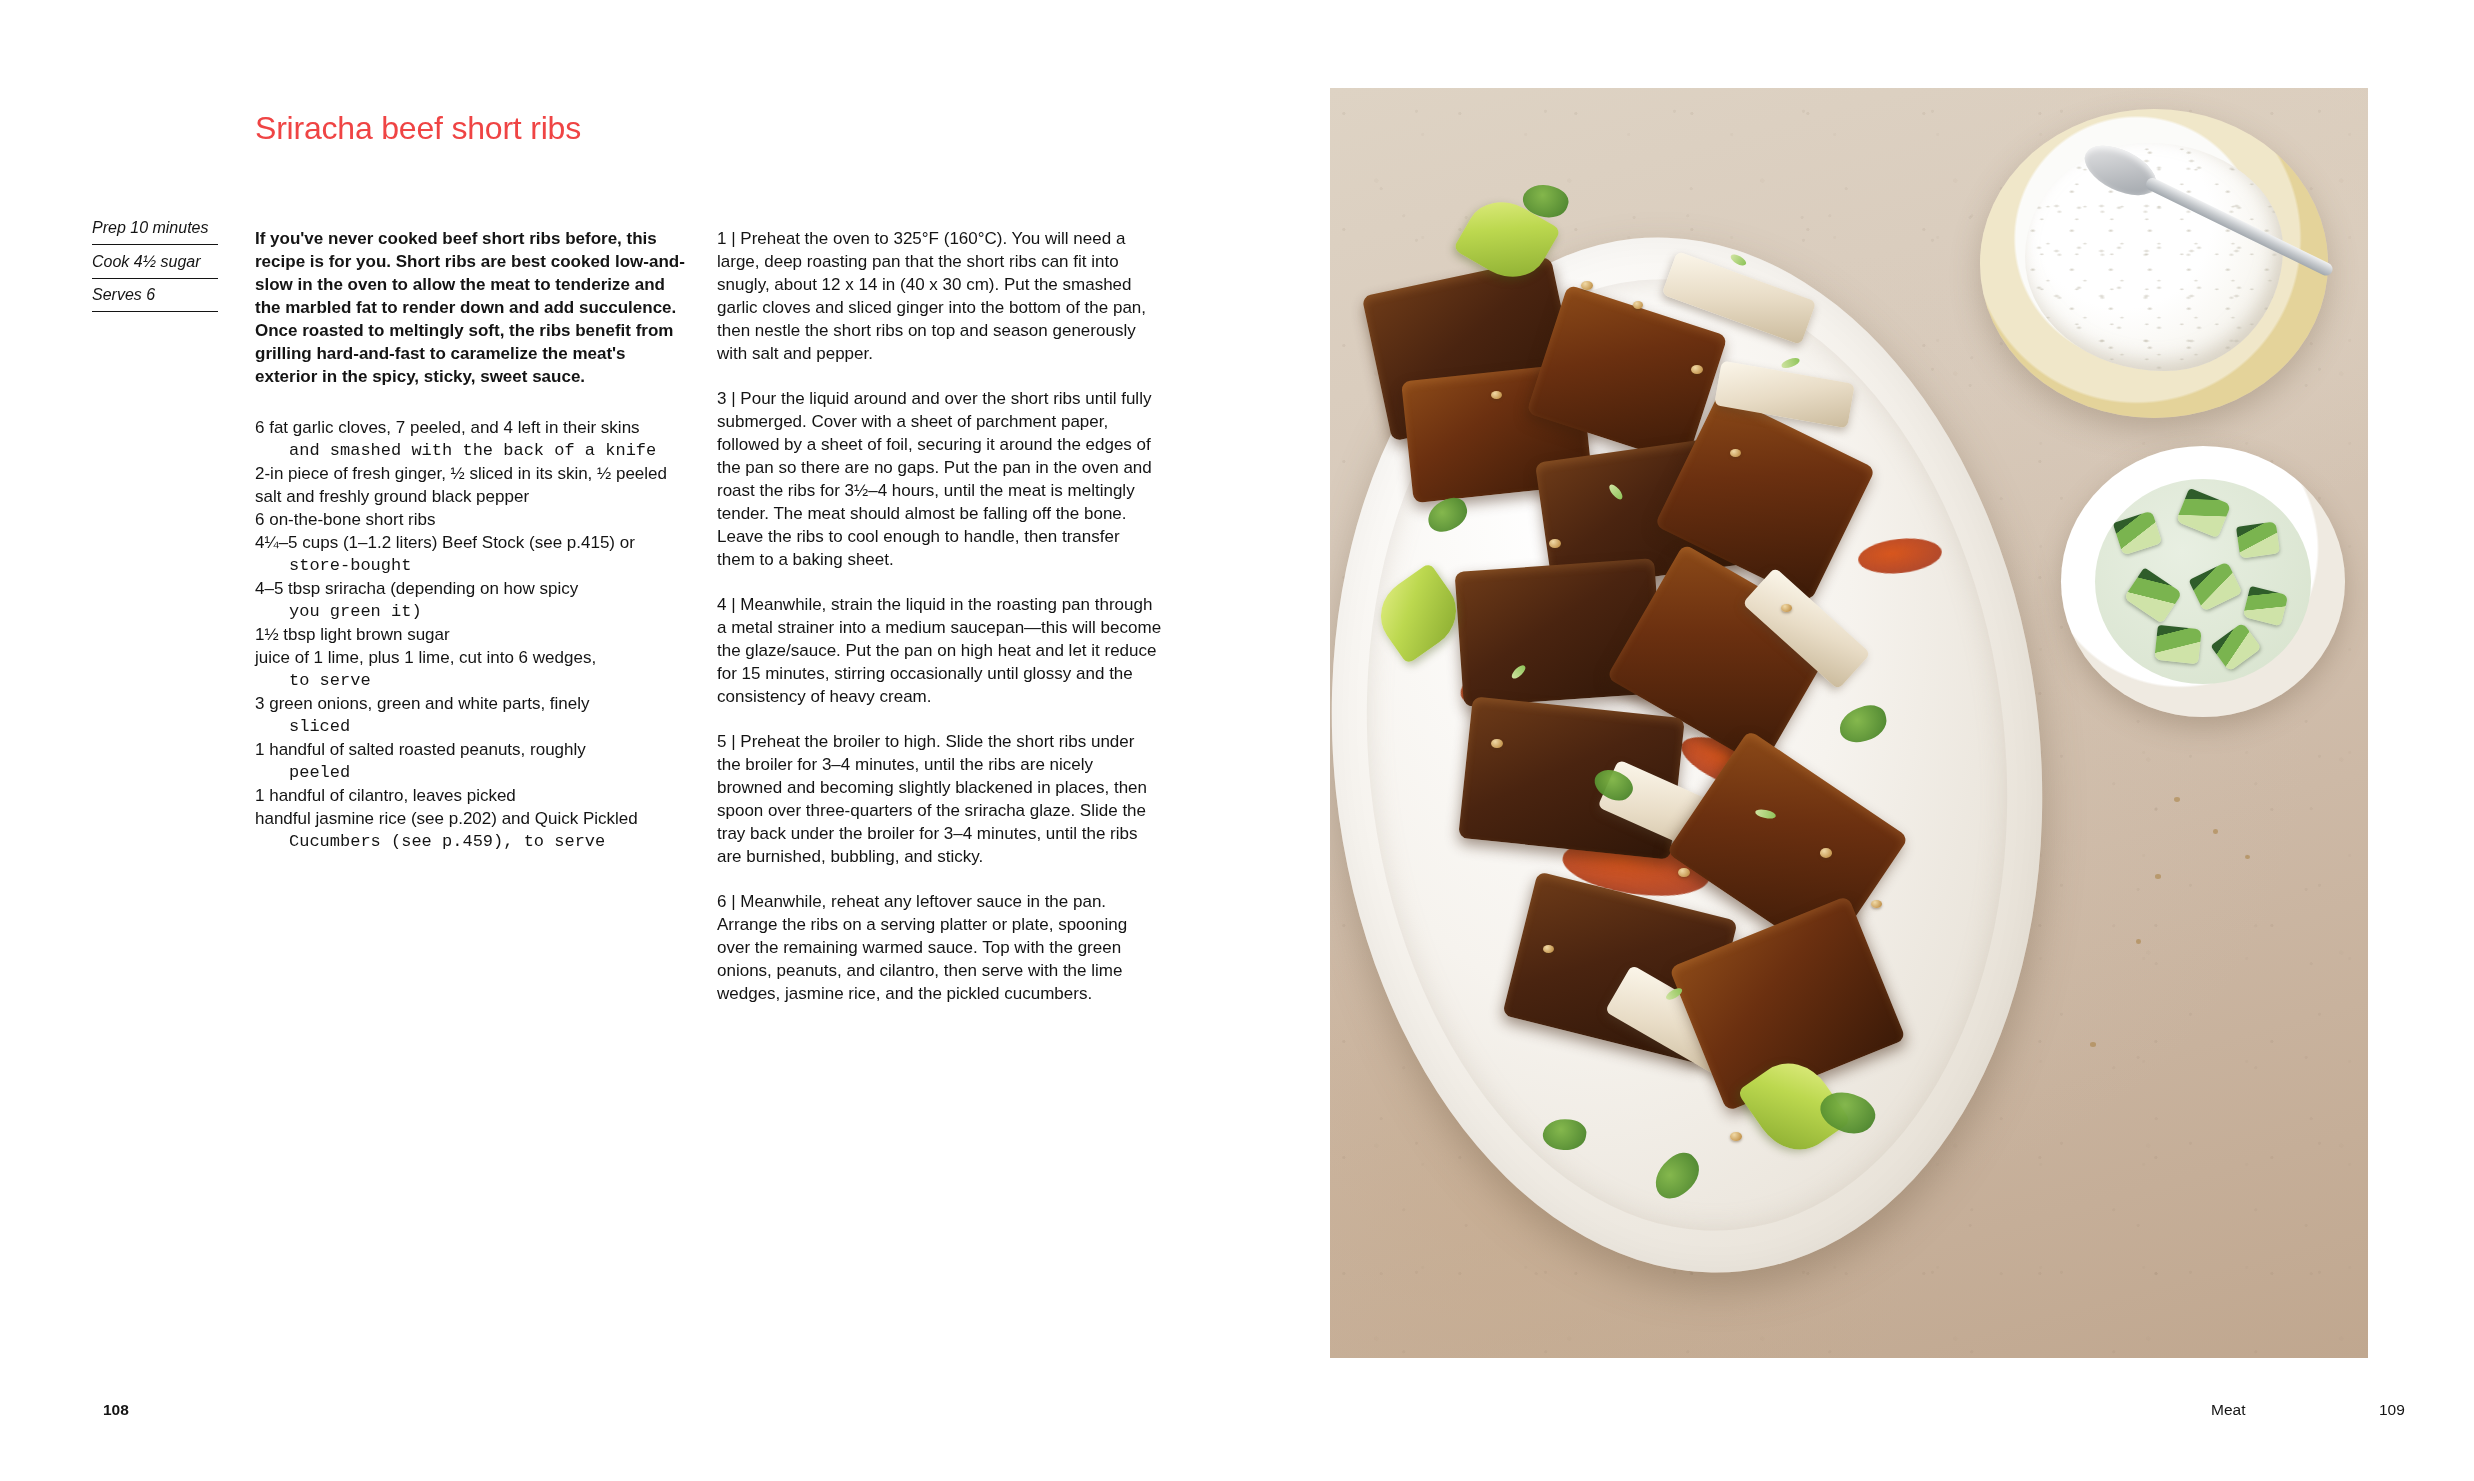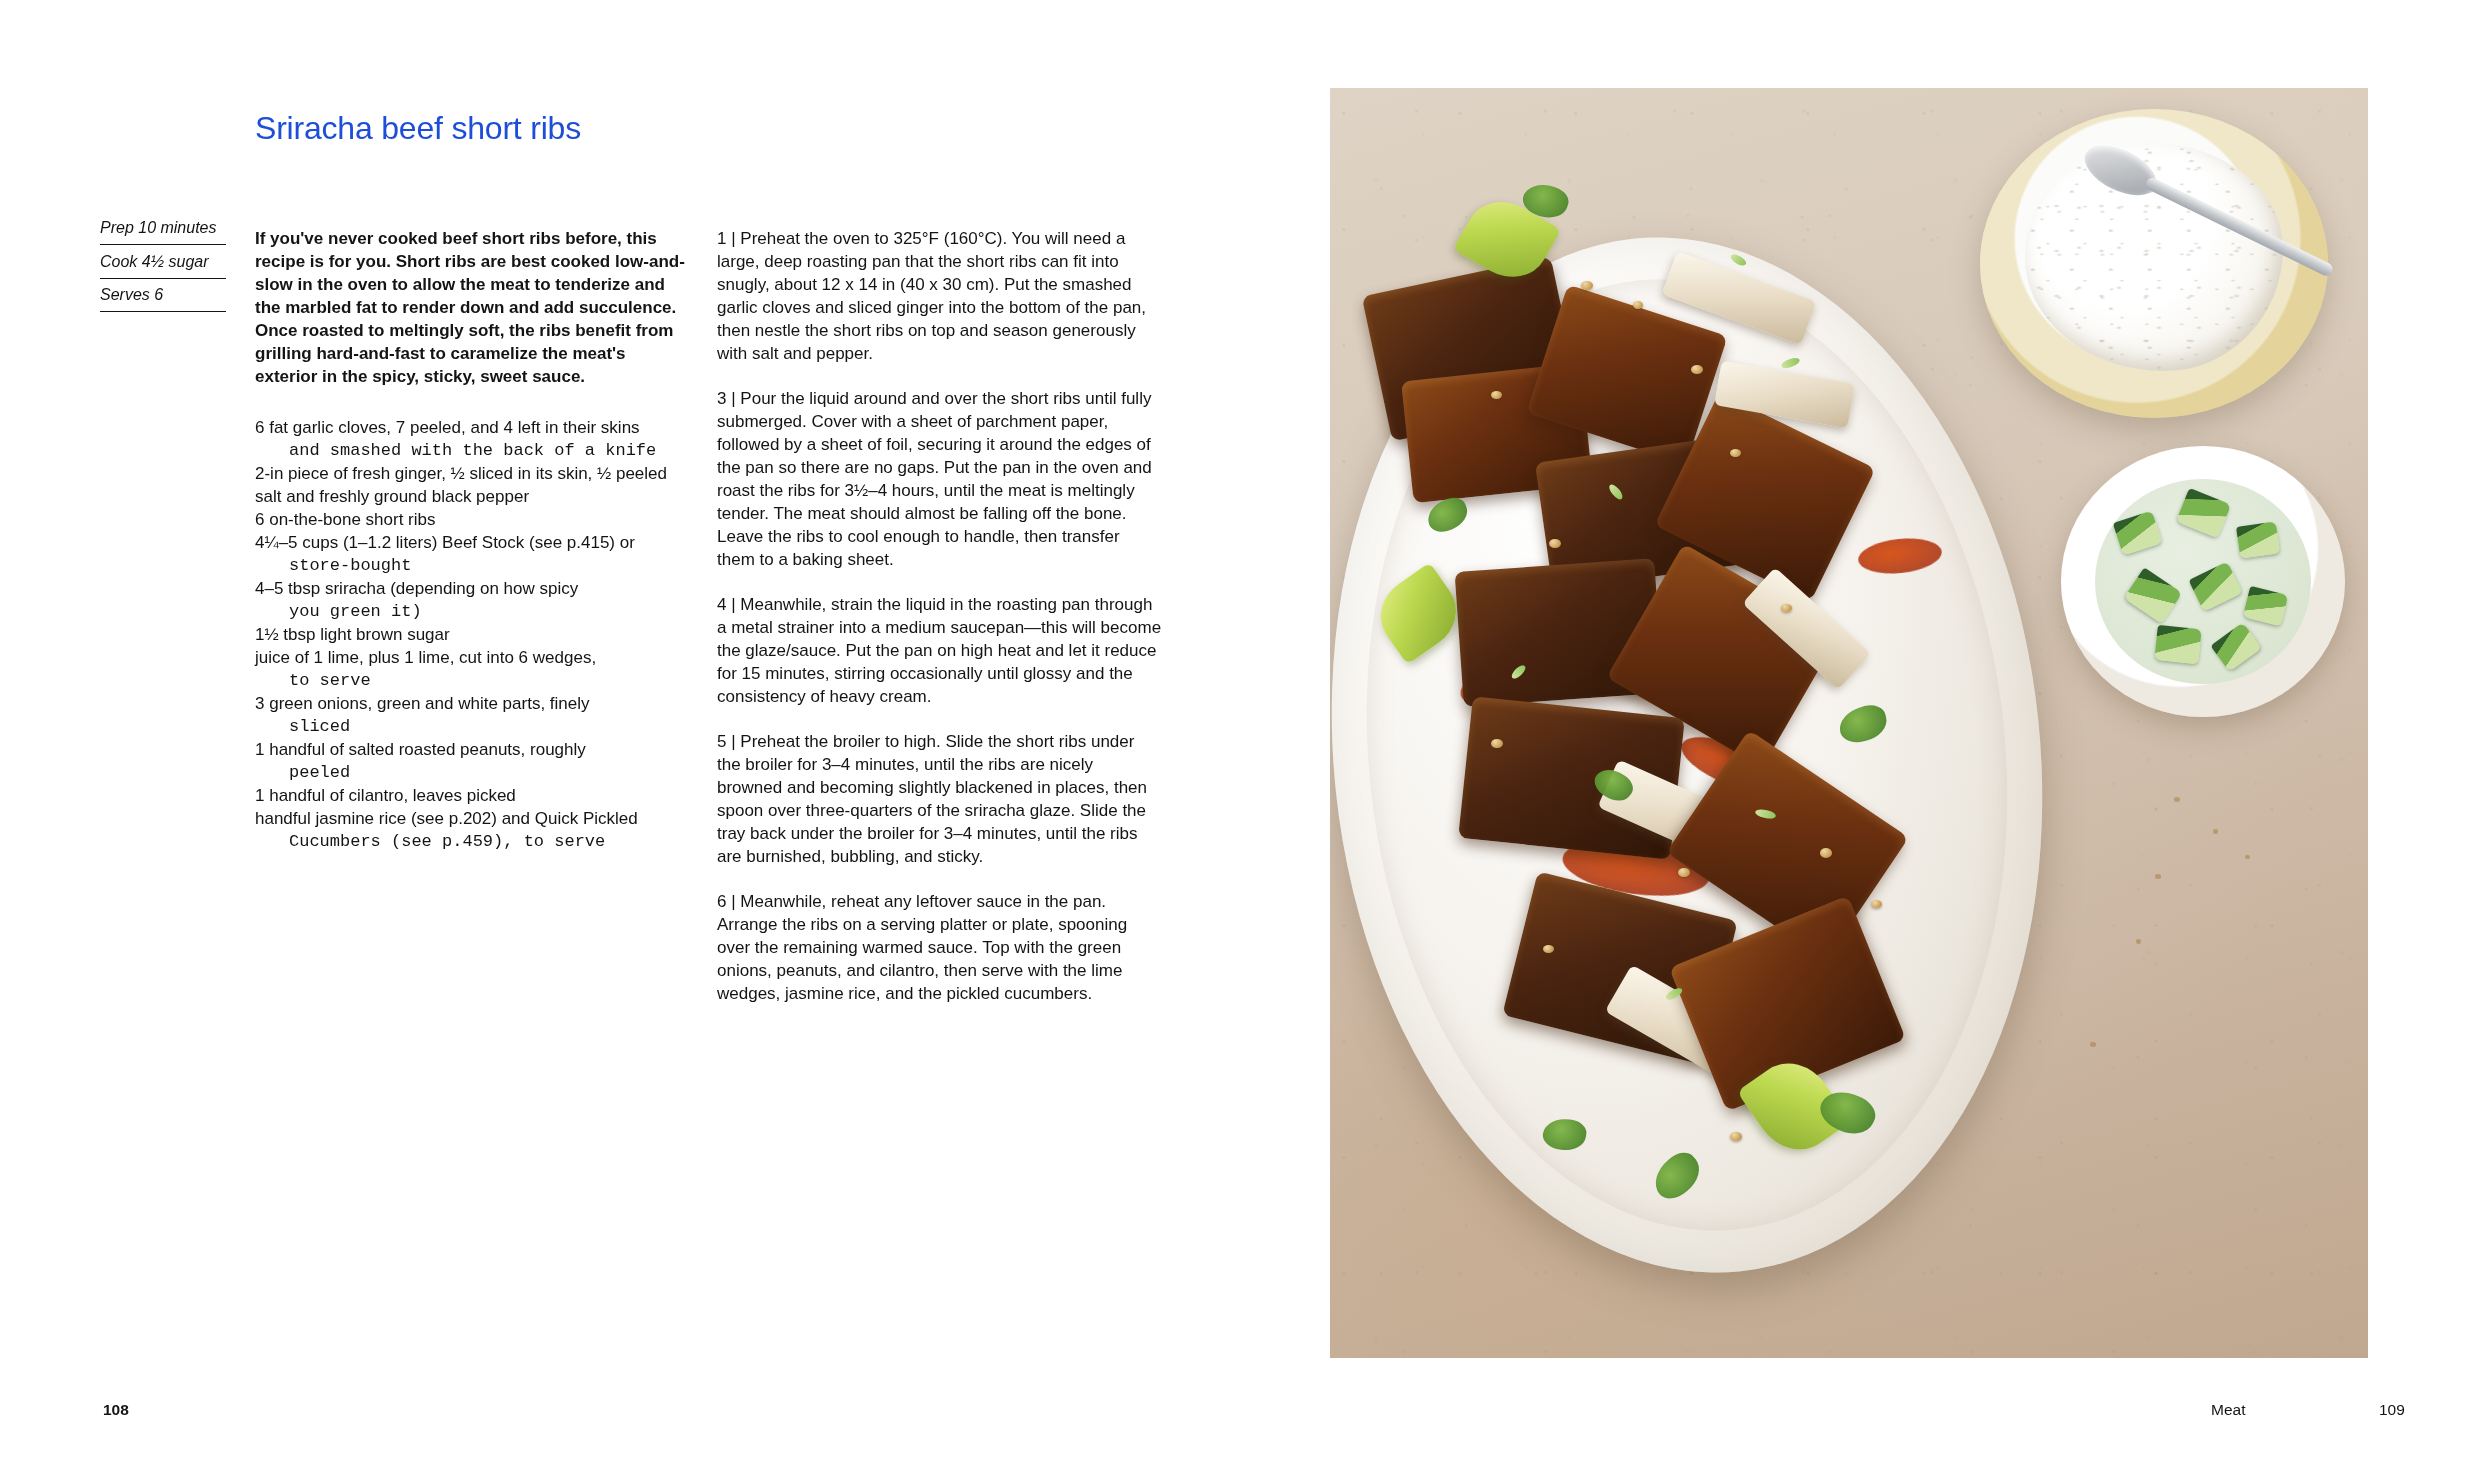--- a/index.html
+++ b/index.html
@@ -32,28 +32,28 @@
     height: 1482px;
   }
 
   .recipe-title {
     position: absolute;
     left: 255px;
     top: 89px;
     font-size: 32px;
     font-weight: 400;
     letter-spacing: -0.2px;
-    color: #1d4ed8;
+    color: #ef4444;
     white-space: nowrap;
   }
 
   
   .meta-col {
     position: absolute;
-    left: 100px;
+    left: 92px;
     top: 219px;
     width: 126px;
   }
   .meta-item {
     font-size: 16px;
     font-style: italic;
     color: #141414;
     padding-bottom: 7px;
     border-bottom: 1px solid #141414;
     margin-bottom: 7.7px;

